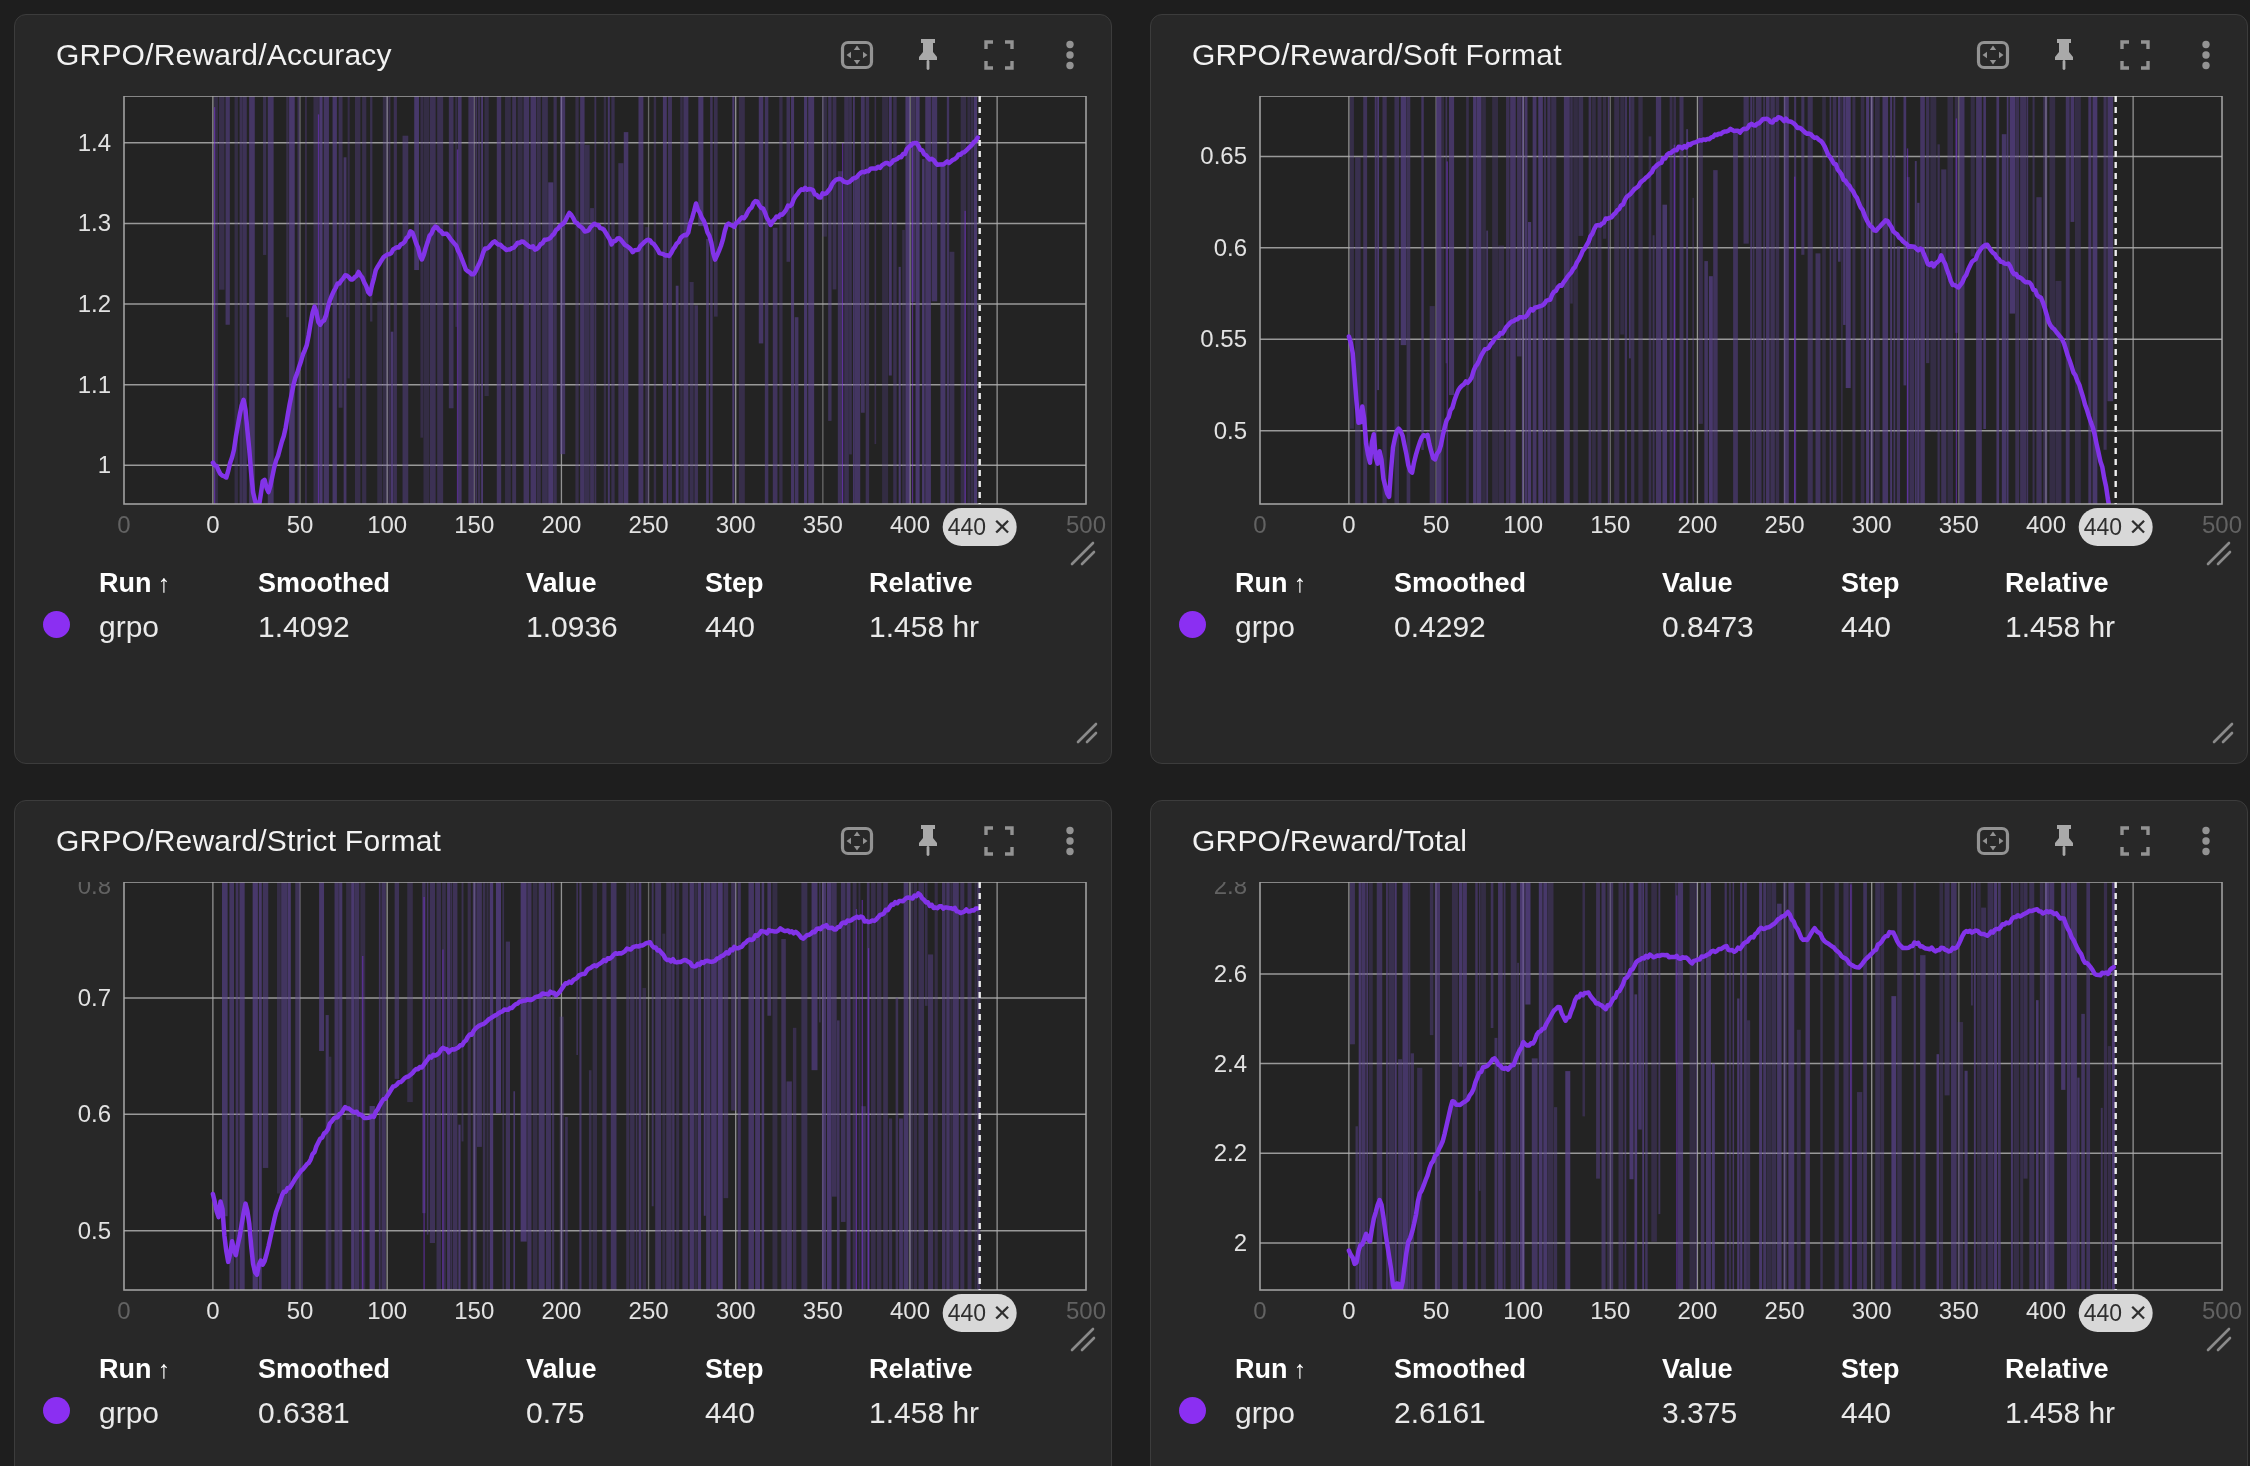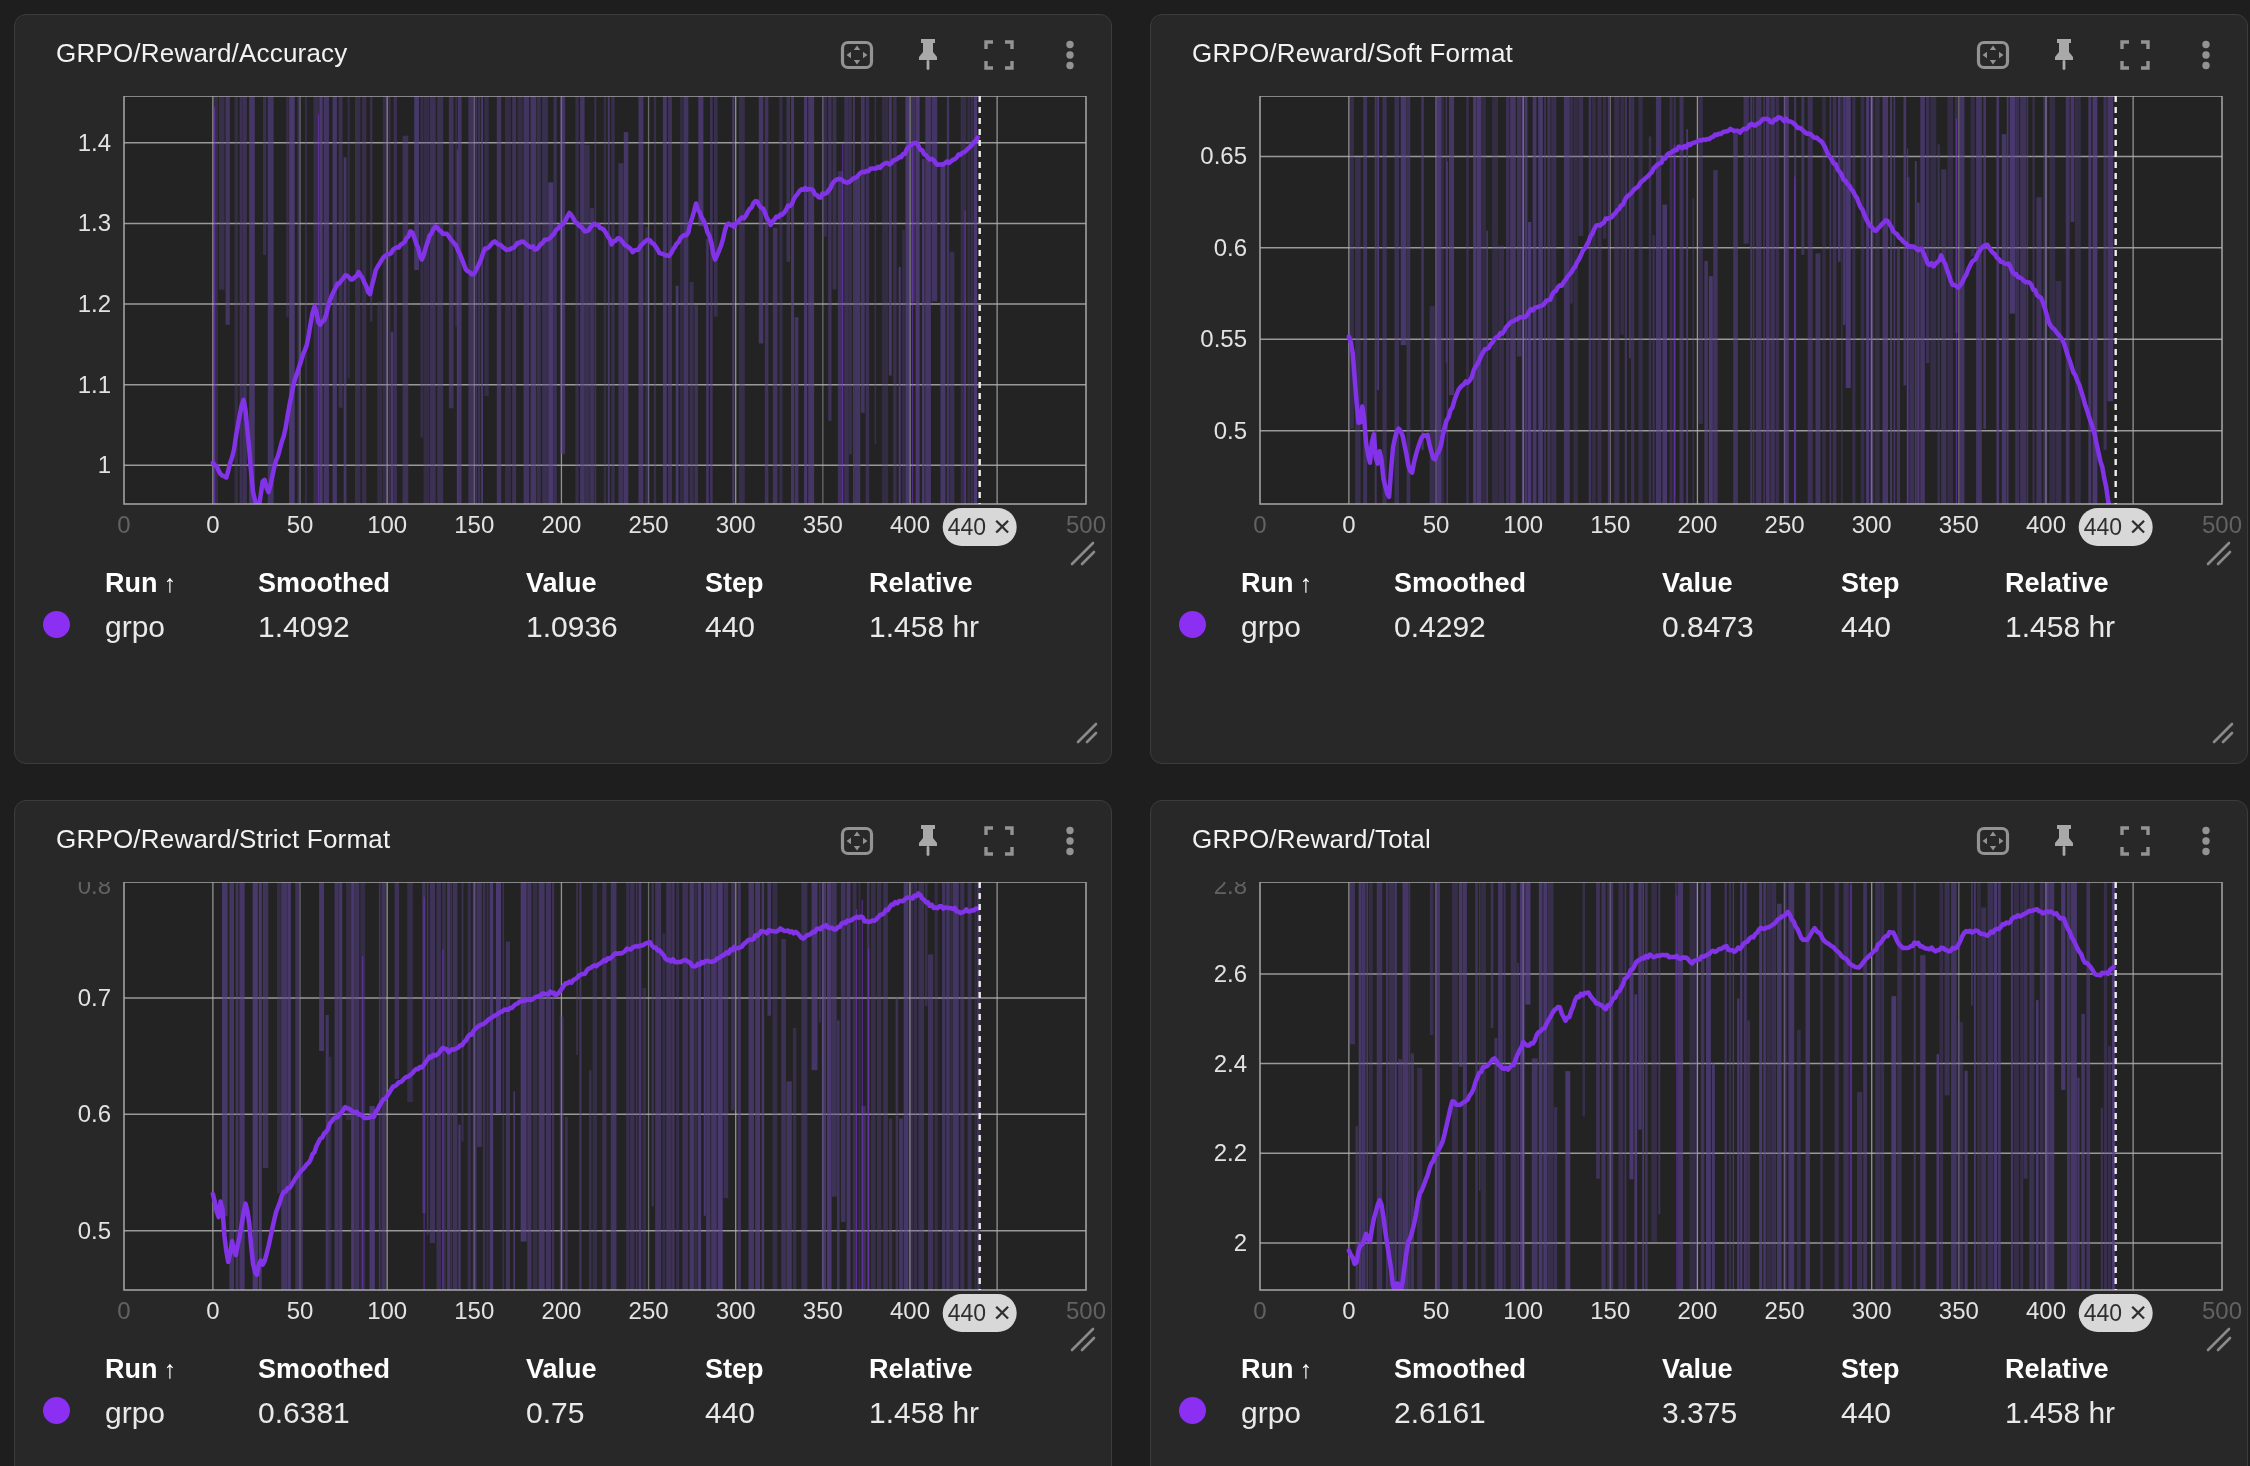--- a/index.html
+++ b/index.html
@@ -9,35 +9,35 @@
     font-family:"Liberation Sans",sans-serif;
   }
   .card{
     position:absolute;width:1098px;height:750px;box-sizing:border-box;
     background:var(--card-bg,#282828);
     border:1px solid var(--card-border,#3c3c3c);
     border-radius:12px;
   }
   .card h2{
     position:absolute;left:41px;top:23px;margin:0;
-    font-size:26px;font-weight:400;letter-spacing:.2px;
+    font-size:30px;font-weight:400;letter-spacing:.2px;
     color:var(--title-color,#f2f2f2);white-space:nowrap;
   }
   .icons{position:absolute;top:18px;right:19px;display:flex;gap:27px;}
   .icon-btn{
     width:44px;height:44px;padding:0;margin:0;background:none;border:none;
     color:var(--icon-color,#939393);display:block;
   }
   .icon-btn svg{display:block;width:44px;height:44px;}
   svg.plot{position:absolute;left:0;top:81px;width:1098px;height:470px;display:block;}
   .cell{position:absolute;font-size:30px;color:var(--cell-color,#e9e9e9);white-space:nowrap;}
   .cell.h{font-size:27px;font-weight:700;color:#ffffff;}
   .thead .cell{top:553px;}
   .trow .cell{top:595px;}
-  .c-run{left:90px}.c-smooth{left:243px}.c-val{left:511px}.c-step{left:690px}.c-rel{left:854px}
+  .c-run{left:84px}.c-smooth{left:243px}.c-val{left:511px}.c-step{left:690px}.c-rel{left:854px}
   .arr{font-weight:400;margin-left:6px;font-size:25px;}
   .run-dot{
     position:absolute;left:28px;top:596px;width:27px;height:27px;border-radius:50%;
     background:var(--run-dot,#8b2ff2);
   }
   .corner-handle{position:absolute;right:12px;bottom:18px;width:24px;height:24px;}
   .corner-handle line{stroke:#8a8a8a;stroke-width:2.6;stroke-linecap:round;}
 </style>
 </head>
 <body>

